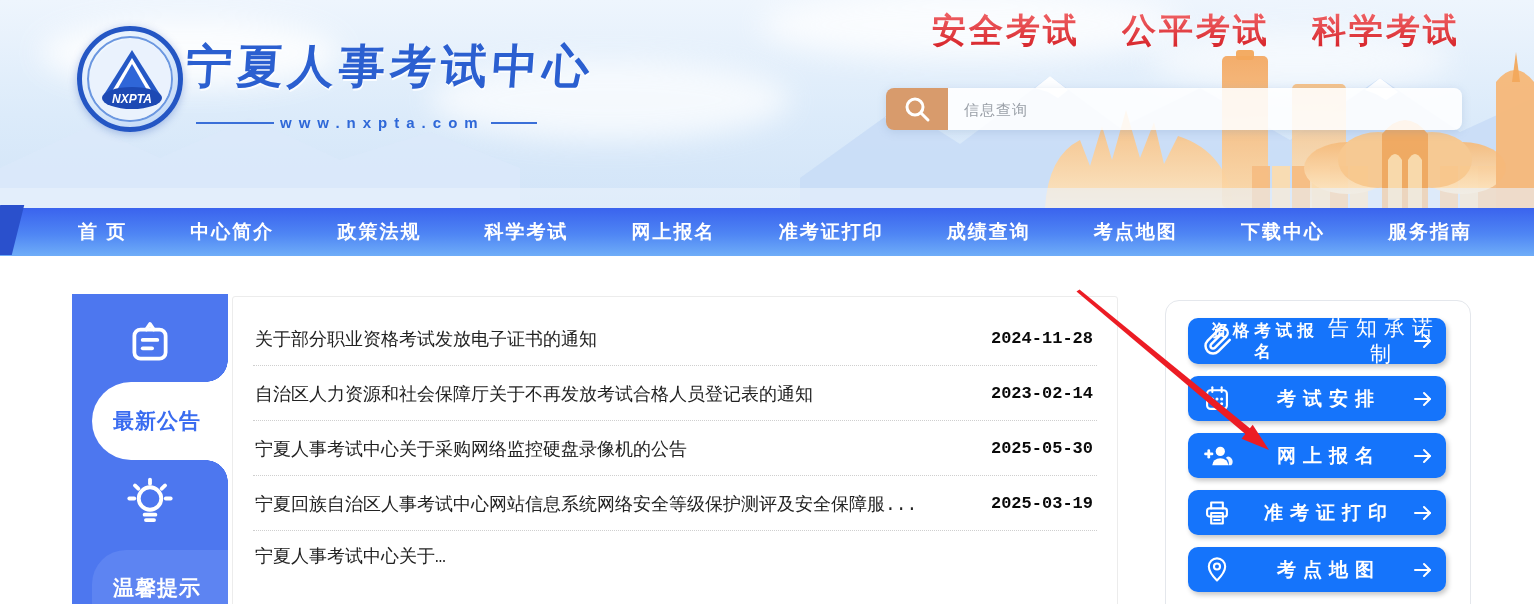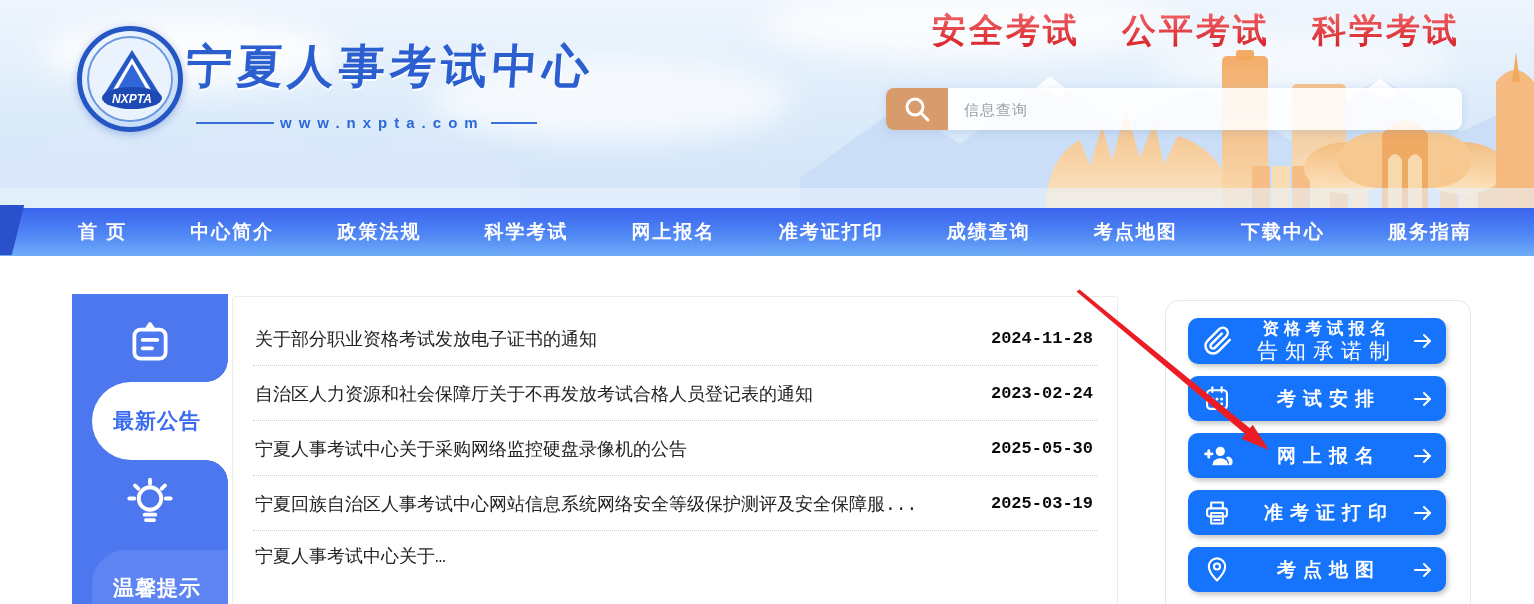--- a/index.html
+++ b/index.html
@@ -82,21 +82,21 @@
   
   .quick-card { position:absolute; left:1165px; top:300px; width:306px; height:330px;
     background:#ffffff; border:1px solid #e4e7ec; border-radius:14px; padding:17px 0 0 22px; }
   .quick-btn { position:relative; width:258px; height:45px; margin-bottom:12px; background:#1574fb;
     border:none; border-radius:10px; color:#fff; cursor:pointer; display:flex; align-items:center; justify-content:center;
     box-shadow:2px 3px 5px rgba(0,0,0,.22); }
   .quick-btn.tall { height:46px; }
   .qb-icon { position:absolute; left:15px; top:50%; transform:translateY(-50%); display:flex; }
   .qb-arrow { position:absolute; right:13px; top:50%; transform:translateY(-50%); display:flex; }
   .qb-label { font-size:19px; font-weight:600; letter-spacing:7px; padding-left:24px; }
-  .qb-label2 { display:flex; flex-direction:column; align-items:center; line-height:1.25; padding-left:20px; }
+  .qb-label2 { display:flex; flex-direction:row; align-items:center; line-height:1.25; padding-left:20px; }
   .qb-label2 .l1 { font-size:16.5px; font-weight:600; letter-spacing:5px; }
   .qb-label2 .l2 { font-size:21px; font-weight:400; letter-spacing:7px; }
 
   
   .arrow-overlay { position:absolute; left:0; top:0; width:1534px; height:604px; pointer-events:none; z-index:9; }
 </style>
 </head>
 <body>
 
 <div class="page">
@@ -246,21 +246,21 @@
     </div>
   </aside>
 
   <section class="list-card">
     <div class="list-row">
       <span class="row-title">关于部分职业资格考试发放电子证书的通知</span>
       <span class="row-date">2024-11-28</span>
     </div>
     <div class="list-row">
       <span class="row-title">自治区人力资源和社会保障厅关于不再发放考试合格人员登记表的通知</span>
-      <span class="row-date">2023-02-24</span>
+      <span class="row-date">2023-02-14</span>
     </div>
     <div class="list-row">
       <span class="row-title">宁夏人事考试中心关于采购网络监控硬盘录像机的公告</span>
       <span class="row-date">2025-05-30</span>
     </div>
     <div class="list-row">
       <span class="row-title">宁夏回族自治区人事考试中心网站信息系统网络安全等级保护测评及安全保障服...</span>
       <span class="row-date">2025-03-19</span>
     </div>
     <div class="list-row partial last">

